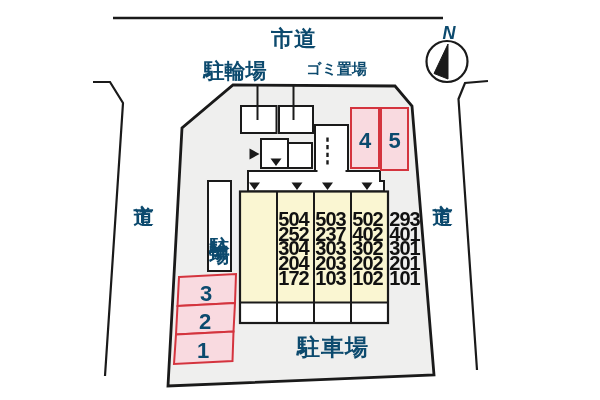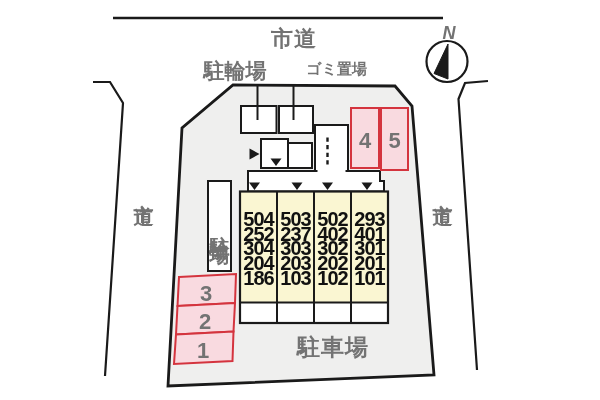--- a/index.html
+++ b/index.html
@@ -1,37 +1,37 @@
 <!DOCTYPE html>
 <html><head>
 <meta charset="utf-8">
 <style>
   html,body{margin:0;padding:0;background:#fff;}
   .stage{position:relative;width:600px;height:400px;background:#ffffff;overflow:hidden;
          font-family:"Liberation Sans","DejaVu Sans",sans-serif;color:#111;}
   .stage svg{position:absolute;left:0;top:0;}
-  .t{position:absolute;color:#737373;font-weight:bold;line-height:1;white-space:nowrap;}
+  .t{position:absolute;color:#0c4a6e;font-weight:bold;line-height:1;white-space:nowrap;}
   .center{text-align:center;}
   .vert{writing-mode:vertical-rl;text-orientation:upright;}
   .road-top{left:252px;top:28px;width:84px;font-size:22px;letter-spacing:1px;}
   .road-left{left:134px;top:188px;font-size:20px;letter-spacing:3px;}
   .road-right{left:433px;top:188px;font-size:20px;letter-spacing:3px;}
   .lbl-bike-top{left:180px;top:60px;width:110px;font-size:21px;}
   .lbl-garbage{left:257px;top:61px;width:110px;font-size:15px;text-align:right;}
   .lbl-bike-side{left:208px;top:183px;width:24px;height:86px;display:flex;align-items:center;justify-content:center;
                  font-size:20px;letter-spacing:5px;}
   .lbl-parking{left:273px;top:336px;width:120px;font-size:23px;letter-spacing:1px;}
   .sp{font-size:22px;width:30px;}
   .sp4{left:351px;top:130px;width:28px;}
   .sp5{left:381px;top:130px;width:27px;}
   .sp3{left:191px;top:283px;}
   .sp2{left:190px;top:311px;}
   .sp1{left:188px;top:340px;}
   .nlabel{left:439px;top:24px;font-size:18px;font-style:italic;width:20px;text-align:center;}
-  .rooms{position:absolute;left:240px;top:212px;width:148px;display:flex;}
+  .rooms{position:absolute;left:240px;top:212px;width:148px;display:flex;padding-left:35px;}
   .room-col{width:37px;text-align:center;font-size:20px;font-weight:bold;letter-spacing:-1px;}
   .room-col span{display:block;height:14.7px;line-height:14.7px;}
 </style>
 </head>
 <body>
 
 <div class="stage">
 
   <svg width="600" height="400" viewBox="0 0 600 400">
 
@@ -96,21 +96,21 @@
   <div class="t sp sp3 center">3</div>
   <div class="t sp sp2 center">2</div>
   <div class="t sp sp1 center">1</div>
 
   <div class="rooms">
     <div class="room-col">
       <span>504</span>
       <span>252</span>
       <span>304</span>
       <span>204</span>
-      <span>186</span>
+      <span>172</span>
     </div>
     <div class="room-col">
       <span>503</span>
       <span>237</span>
       <span>303</span>
       <span>203</span>
       <span>103</span>
     </div>
     <div class="room-col">
       <span>502</span>

